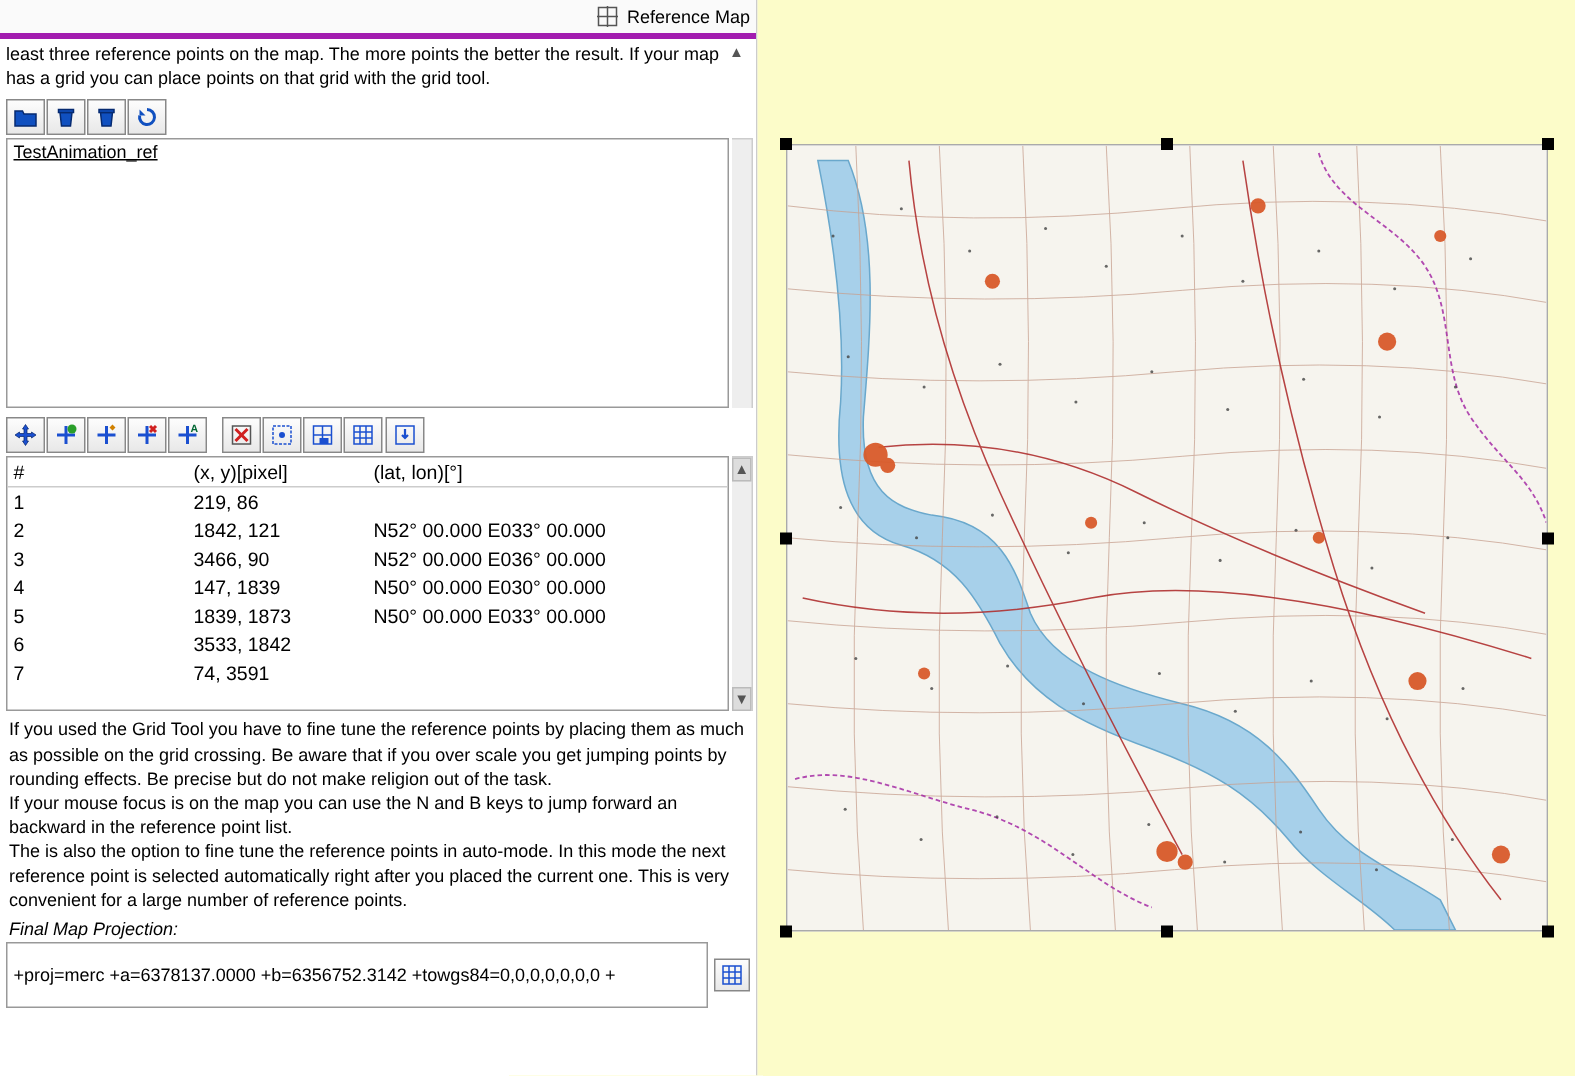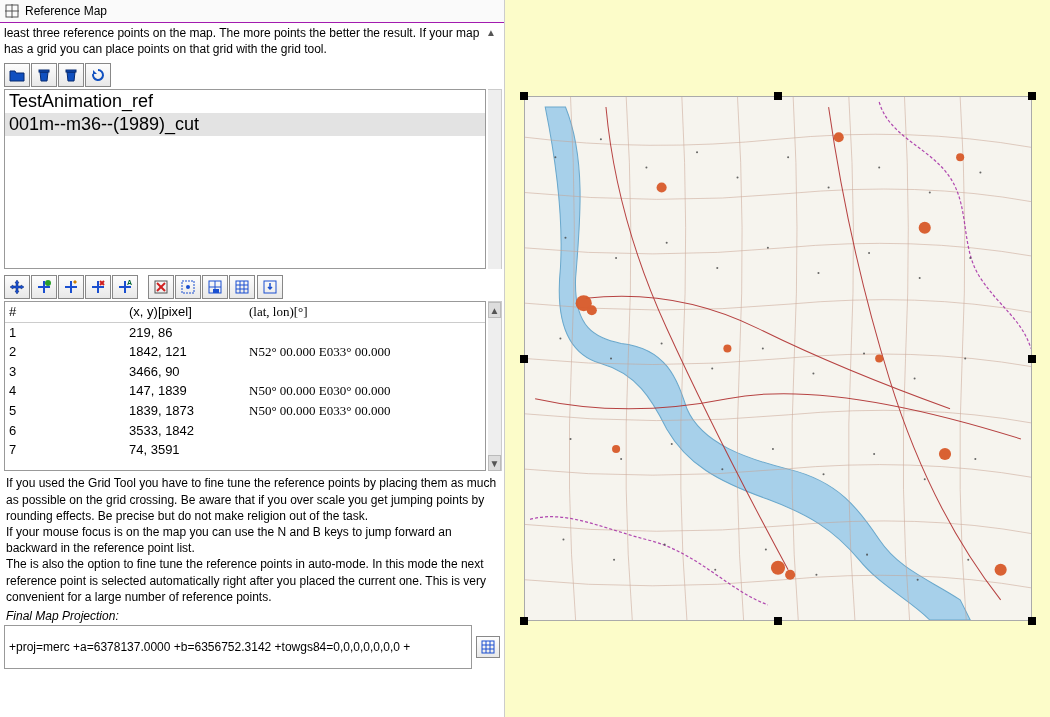--- a/index.html
+++ b/index.html
@@ -1,48 +1,48 @@
 <!DOCTYPE html>
 <html><head>
 <meta charset="utf-8">
 <style>
 * { box-sizing: border-box; margin: 0; padding: 0; }
 body { font-family: "Segoe UI", Tahoma, sans-serif; font-size: 12px; background: #fff; }
 .app { display: flex; width: 1050px; height: 717px; }
 .left-panel { width: 505px; display: flex; flex-direction: column; border-right: 1px solid #ccc; }
 .right-panel { flex: 1; background: #fcfcc9; display: flex; align-items: center; justify-content: center; position: relative; }
 
-.titlebar { display: flex; align-items: center; gap: 5px; padding: 3px 4px; border-bottom: 1px solid #a21caf; background: #fafafa; }
+.titlebar { display: flex; align-items: center; gap: 5px; padding: 3px 4px; border-bottom: 4px solid #a21caf; background: #fafafa; justify-content: flex-end; }
 .titlebar .icon { width: 16px; height: 16px; display: inline-flex; align-items: center; justify-content: center; }
 .titlebar-text { font-size: 12px; }
 
 .help-row { display: flex; padding: 2px 4px 4px 4px; }
 .help-text { flex: 1; font-size: 12px; line-height: 1.35; }
 .scroll-up { width: 18px; display: flex; align-items: flex-start; justify-content: center; color: #555; font-size: 10px; padding-top: 2px; }
 
 .toolbar { display: flex; gap: 1px; padding: 2px 4px; align-items: center; }
 .tb-btn { width: 26px; height: 24px; border: 1px solid #888; background: linear-gradient(#fdfdfd,#e8e8e8); display: inline-flex; align-items: center; justify-content: center; cursor: pointer; }
 .tb-btn svg { display: block; }
 
 .filelist-wrap { display: flex; padding: 0 2px 4px 4px; }
 .filelist { flex: 1; border: 1px solid #999; height: 180px; background: #fff; overflow-y: auto; }
-.file-item { padding: 1px 4px; font-size: 18px; cursor: pointer; }
+.file-item { padding: 1px 4px; font-size: 12px; cursor: pointer; text-decoration: underline; }
 .file-item.selected { background: #e3e3e3; }
 .right-scroll { width: 14px; background: #eee; border-top: 1px solid #ccc; border-right: 1px solid #ccc; margin-left: 2px; }
 
 .toolbar2 { display: flex; gap: 1px; padding: 2px 4px; align-items: center; }
 
 .table-wrap { display: flex; padding: 0 2px 0 4px; }
 .points-table { flex: 1; border: 1px solid #999; font-size: 13px; height: 170px; overflow: hidden; background:#fff; }
 .pt-head { display: flex; border-bottom: 1px solid #ccc; }
 .pt-row { display: flex; border-bottom: 0px solid #eee; }
 .pt-cell { padding: 2px 4px; }
 .col-idx { width: 120px; }
 .col-xy { width: 120px; }
-.col-ll { flex: 1; font-family: Liberation Serif, serif; }
+.col-ll { flex: 1; }
 .tbl-scroll { width: 14px; background: #eee; border-top: 1px solid #ccc; border-right: 1px solid #ccc; margin-left: 2px; display:flex; flex-direction:column; }
 .tbl-scroll .sarrow { height:16px; display:flex; align-items:center; justify-content:center; font-size:10px; color:#555; background:#ddd; border:1px solid #bbb; }
 .tbl-scroll .strack { flex:1; }
 
 .help2 { padding: 4px 6px 0 6px; font-size: 12px; line-height: 1.35; }
 .proj-label { padding: 4px 6px 0 6px; font-size: 12px; font-style: italic; }
 .proj-row { display: flex; gap: 4px; padding: 2px 4px 4px 4px; align-items: center; }
 .proj-input { flex: 1; border: 1px solid #999; padding: 14px 4px; font-size: 12px; font-family: inherit; }
 .sq-btn { width: 24px; height: 22px; border: 1px solid #888; background: linear-gradient(#fdfdfd,#e8e8e8); display:inline-flex; align-items:center; justify-content:center; cursor:pointer; }
 
@@ -98,21 +98,20 @@
         <svg width="14" height="14" viewBox="0 0 14 14">
             <path d="M7 2 a5 5 0 1 1 -4.9 4" fill="none" stroke="#1050c0" stroke-width="2"></path>
             <path d="M2 2 l0 4 l4 0 z" fill="#1050c0"></path>
           </svg>
       </span>
     </div>
 
     <div class="filelist-wrap">
       <div class="filelist">
         <div class="file-item">TestAnimation_ref</div>
-        <div class="file-item selected">001m--m36--(1989)_cut</div>
       </div>
       <div class="right-scroll"></div>
     </div>
 
     <div class="toolbar2">
       <span class="tb-btn">
         <svg width="16" height="16" viewBox="0 0 16 16">
             <path d="M8 1 l2 3 h-1 v3 h3 v-1 l3 2 l-3 2 v-1 h-3 v3 h1 l-2 3 l-2 -3 h1 v-3 h-3 v1 l-3 -2 l3 -2 v1 h3 v-3 h-1 z" fill="#1a4fd0" stroke="#0a2a70" stroke-width="0.5"></path>
           </svg>
       </span>
@@ -198,20 +197,21 @@
               <div class="pt-cell col-xy">219, 86</div>
             </div>
             <div class="pt-row">
               <div class="pt-cell col-idx">2</div>
               <div class="pt-cell col-xy">1842, 121</div>
               <div class="pt-cell col-ll">N52° 00.000 E033° 00.000</div>
             </div>
             <div class="pt-row">
               <div class="pt-cell col-idx">3</div>
               <div class="pt-cell col-xy">3466, 90</div>
+              <div class="pt-cell col-ll">N52° 00.000 E036° 00.000</div>
             </div>
             <div class="pt-row">
               <div class="pt-cell col-idx">4</div>
               <div class="pt-cell col-xy">147, 1839</div>
               <div class="pt-cell col-ll">N50° 00.000 E030° 00.000</div>
             </div>
             <div class="pt-row">
               <div class="pt-cell col-idx">5</div>
               <div class="pt-cell col-xy">1839, 1873</div>
               <div class="pt-cell col-ll">N50° 00.000 E033° 00.000</div>

